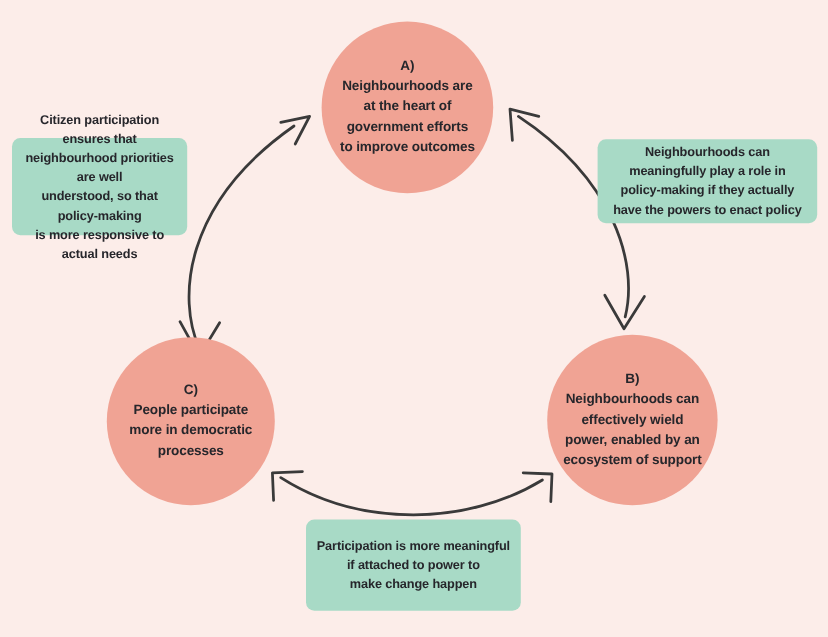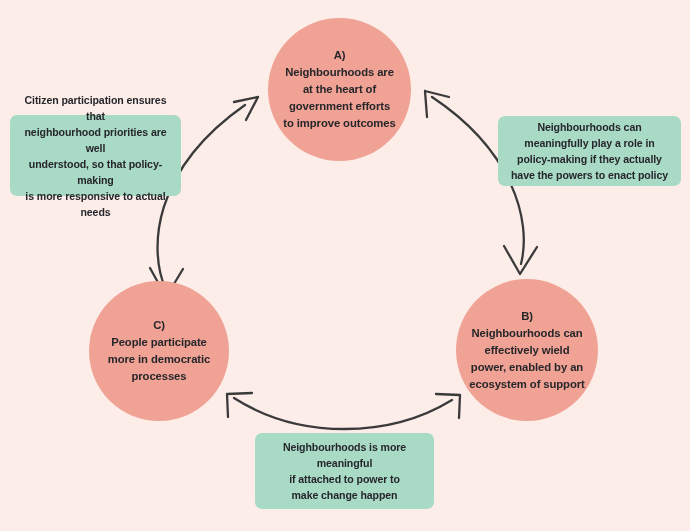--- a/index.html
+++ b/index.html
@@ -60,21 +60,21 @@
     line-height: 16px;
     font-weight: 600;
     letter-spacing: -0.1px;
     padding: 0 8px;
     white-space: pre-line;
   }
   #circle-a { left: 268px; top: 18px;  width: 143px; height: 143px; }
   #circle-b { left: 456px; top: 279px; width: 142px; height: 142px; }
   #circle-c { left: 89px;  top: 281px; width: 140px; height: 140px; }
 
-  #note-left   { left: 10px;  top: 115px; width: 171px; height: 81px; }
+  #note-left   { left: 10px;  top: 115px; width: 146px; height: 81px; }
   #note-right  { left: 498px; top: 116px; width: 183px; height: 70px; }
   #note-bottom { left: 255px; top: 433px; width: 179px; height: 76px; }
 </style>
 </head>
 <body>
 
 <div id="canvas">
 
   <svg id="arrow-layer" viewBox="0 0 690 531">
 
@@ -128,18 +128,18 @@
   </div>
 
   <div id="note-right" class="note-box">
     <div class="note-text">Neighbourhoods can
 meaningfully play a role in
 policy-making if they actually
 have the powers to enact policy</div>
   </div>
 
   <div id="note-bottom" class="note-box">
-    <div class="note-text">Neighbourhoods is more meaningful
+    <div class="note-text">Participation is more meaningful
 if attached to power to
 make change happen</div>
   </div>
 
 </div>
 
 </body></html>

